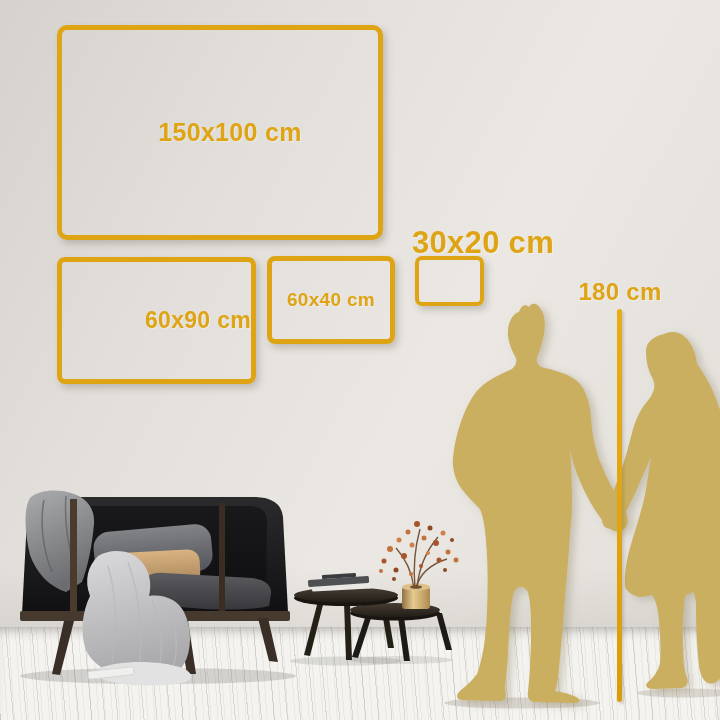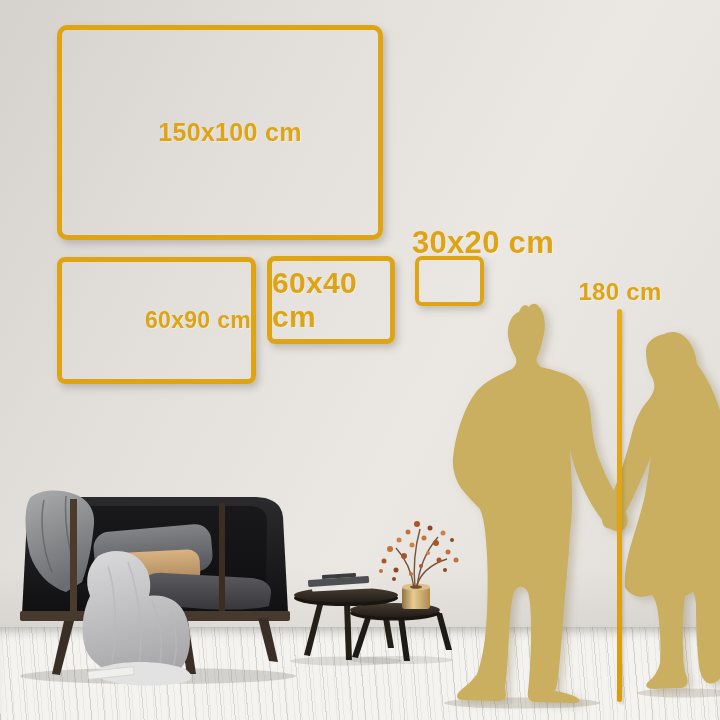--- a/index.html
+++ b/index.html
@@ -34,21 +34,21 @@
     color:var(--accent-gold);font-weight:700;letter-spacing:0.3px;
     text-shadow:1px 1px 1px rgba(255,255,255,0.35);
   }
   #frame-150x100{left:57px;top:25px;width:326px;height:215px;border-radius:10px;}
   #frame-150x100 .frame-label{font-size:25px;margin-left:20px;}
   #frame-120x80{left:392px;top:24px;width:267px;height:173px;border-radius:9px;}
   #frame-120x80 .frame-label{font-size:24px;}
   #frame-60x90{left:57px;top:257px;width:199px;height:127px;border-radius:8px;justify-content:flex-end;}
   #frame-60x90 .frame-label{font-size:23px;}
   #frame-60x40{left:267px;top:256px;width:128px;height:88px;border-radius:8px;}
-  #frame-60x40 .frame-label{font-size:30px;}
+  #frame-60x40 .frame-label{font-size:19px;}
   #frame-30x20{left:415px;top:256px;width:69px;height:50px;border-radius:7px;border-width:4px;}
   .float-label{
     position:absolute;color:var(--accent-gold);font-weight:700;letter-spacing:0.3px;
     text-shadow:1px 1px 1px rgba(255,255,255,0.35);
   }
   #label-30x20{left:412px;top:225px;font-size:31px;}
   #label-180{left:564px;top:278px;width:112px;text-align:center;font-size:24px;}
   .height-line{
     position:absolute;left:617px;top:309px;width:5px;height:393px;
     background:linear-gradient(to bottom,#E7AC19,#D99D0C);

